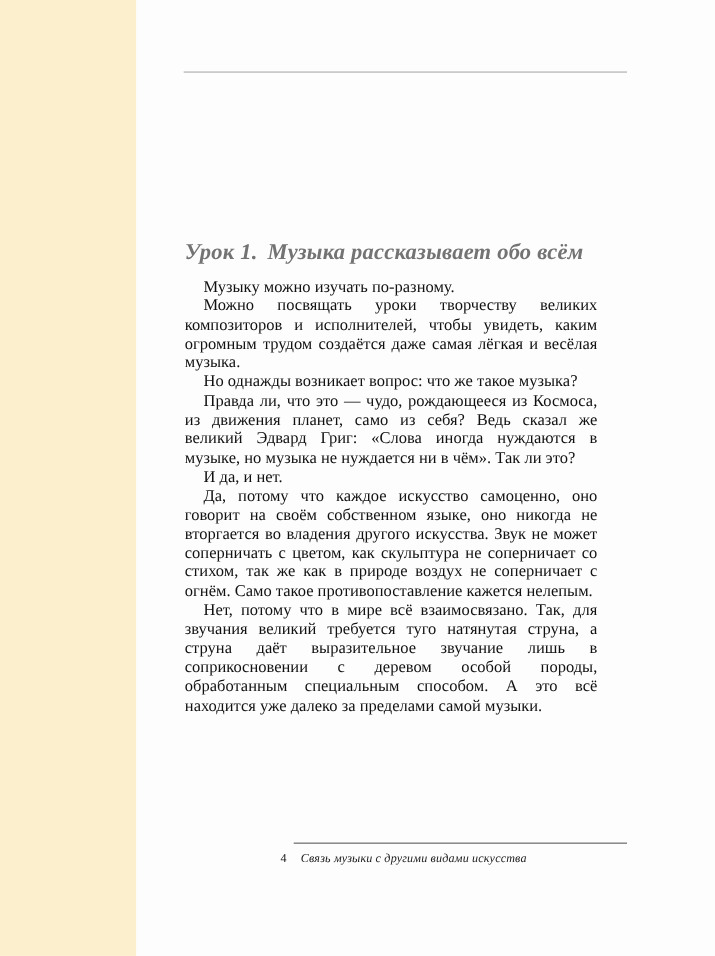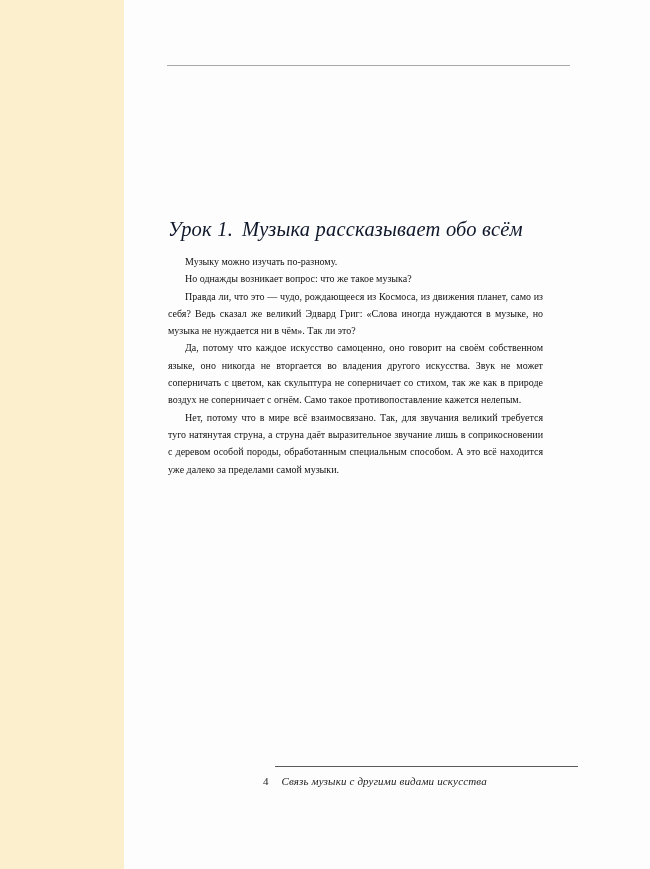--- a/index.html
+++ b/index.html
@@ -47,51 +47,51 @@
   #content {
     position: absolute;
     left: 44px;          
     top: 218px;
     width: 375px;        
   }
 
   h1#lesson-heading {
     margin: 0 0 12px 0;
     font-size: 20.5px;
-    font-weight: normal;
+    font-weight: bold;
     font-style: italic;
-    color: #0f172a;
+    color: #737373;
     letter-spacing: 0.2px;
     white-space: nowrap;
   }
   h1#lesson-heading .lesson-no {
     font-style: italic;
     margin-right: 9px;
   }
   h1#lesson-heading .lesson-title {
     font-style: italic;
   }
 
   p.para {
     margin: 0;
     text-indent: 17px;
     text-align: justify;
-    font-size: 10px;
+    font-size: 15px;
     line-height: 17.3px;
     color: #111111;
     hyphens: manual;
     -webkit-hyphens: manual;
   }
   p.para b {
     font-weight: normal;
   }
 
   #footer {
     position: absolute;
-    left: 8px;
+    left: 0;
     top: 766px;
     width: 514px;
     height: 40px;
     text-decoration: underline;
   }
   #footer-rule {
     position: absolute;
     left: 143px;       
     top: 0;
     width: 303px;      
@@ -124,24 +124,26 @@
 
   <div id="top-rule"></div>
 
   <div id="content">
 
     <h1 id="lesson-heading">
       <span class="lesson-no">Урок 1.</span><span class="lesson-title">Музыка рассказывает обо всём</span>
     </h1>
 
     <p class="para">Музыку можно изучать по-разному.</p>
+    <p class="para">Можно посвящать уроки творчеству великих композиторов и исполнителей, чтобы увидеть, каким огромным трудом создаётся даже самая лёгкая и весёлая музыка.</p>
 
     <p class="para"><span>Но однажды возникает вопрос: что же такое </span><b>музыка?</b></p>
 
     <p class="para">Правда ли, что это — чудо, рождающееся из Космоса, из движения планет, само из себя? Ведь сказал же великий Эдвард Григ: «Слова иногда нуждаются в музыке, но музыка не нуждается ни в чём». Так ли это?</p>
+    <p class="para">И да, и нет.</p>
     <p class="para">Да, потому что каждое искусство самоценно, оно говорит на своём собственном языке, оно никогда не вторгается во владения другого искусства. Звук не может соперничать с цветом, как скульптура не соперничает со стихом, так же как в природе воздух не соперничает с огнём. Само такое противопоставление кажется нелепым.</p>
     <p class="para">Нет, потому что в мире всё взаимосвязано. Так, для звучания великий требуется туго натянутая струна, а струна даёт выразительное звучание лишь в соприкосновении с деревом особой породы, обработанным специальным способом. А это всё находится уже далеко за пределами самой музыки.</p>
 
   </div>
 
   <div id="footer">
     <div id="footer-rule"></div>
     <div id="footer-line">
       <span id="page-number">4</span><span id="running-title">Связь музыки с другими видами искусства</span>
     </div>

